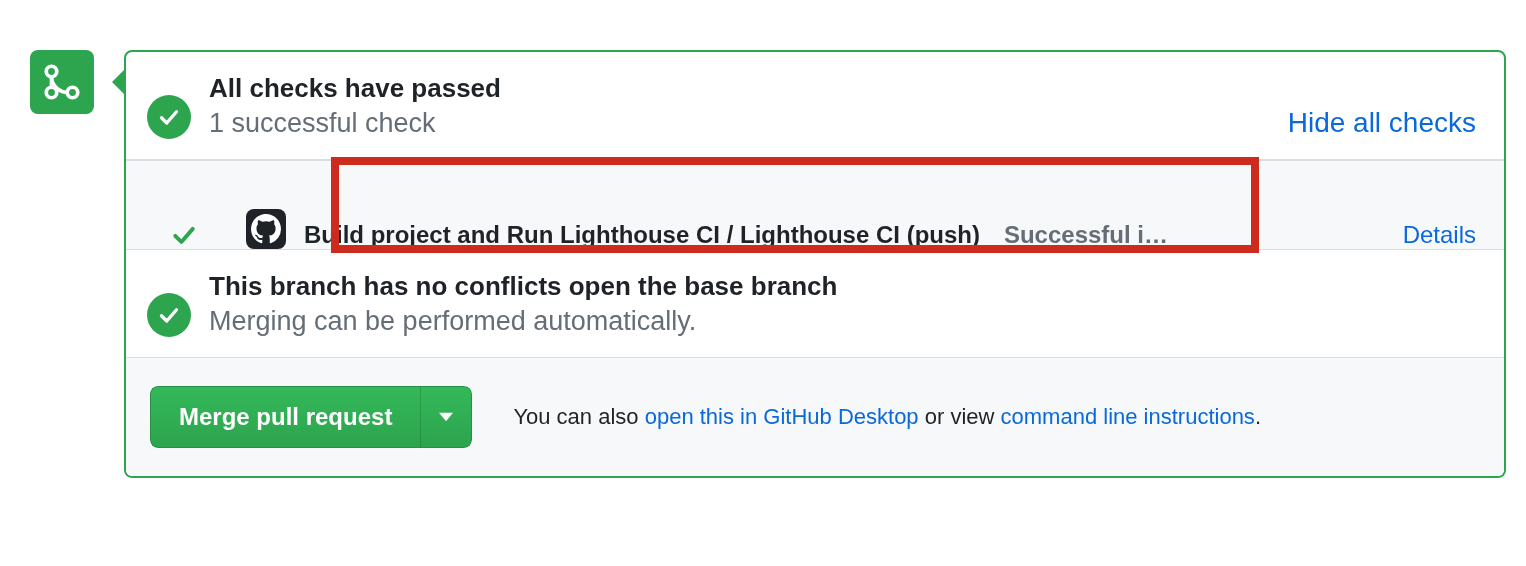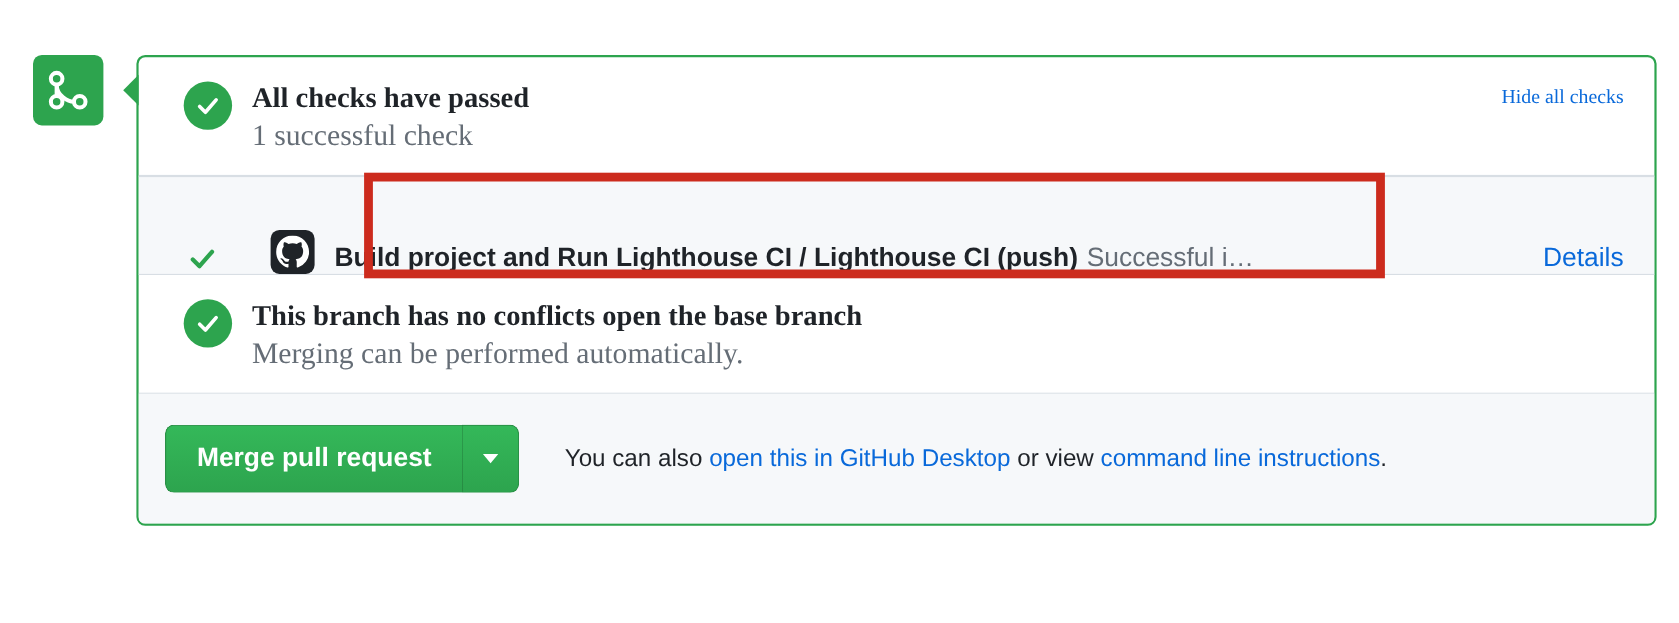--- a/index.html
+++ b/index.html
@@ -39,25 +39,24 @@
   }
   .merge-box {
     flex: 1;
     border: 2px solid #2da44e;
     border-radius: 8px;
     margin-left: -2px;
     overflow: hidden;
     background: #fff;
   }
   .section {
-    padding: 20px 28px 20px 41px;
-    display: flex;
-    align-items: flex-start;
+    padding: 20px 28px 20px 21px;
+    display: flex;
+    align-items: flex-end;
     border-bottom: 1px solid #d8dee4;
-    font-family: Liberation Serif, serif;
   }
   .section:last-child { border-bottom: none; }
   .status-circle {
     width: 44px; height: 44px;
     border-radius: 50%;
     background: #2da44e;
     display: flex; align-items: center; justify-content: center;
     flex-shrink: 0;
     margin-right: 18px;
     margin-top: 2px;
@@ -69,21 +68,21 @@
     font-weight: 600;
     color: #1f2328;
     line-height: 1.3;
   }
   .section-sub {
     font-size: 27px;
     color: #656d76;
     margin-top: 2px;
   }
   .section-action {
-    font-size: 18px;
+    font-size: 28px;
     color: #0969da;
     cursor: pointer;
     flex-shrink: 0;
     margin-left: 16px;
     margin-top: 6px;
   }
   .check-row {
     background: #f6f8fa;
     border-top: 1px solid #d8dee4;
     border-bottom: 1px solid #d8dee4;
@@ -120,25 +119,26 @@
   .check-avatar svg { width: 30px; height: 30px; }
   .check-name {
     font-size: 24px;
     font-weight: 600;
     color: #1f2328;
     white-space: nowrap;
   }
   .check-status {
     font-size: 24px;
     color: #656d76;
-    margin-left: 8px;
+    margin-left: 24px;
     white-space: nowrap;
     overflow: hidden;
     text-overflow: ellipsis;
     min-width: 0;
+    font-weight: bold;
   }
   .check-text-wrap {
     display: flex;
     align-items: center;
     min-width: 0;
     flex: 1;
   }
   .details-link {
     font-size: 24px;
     color: #0969da;

